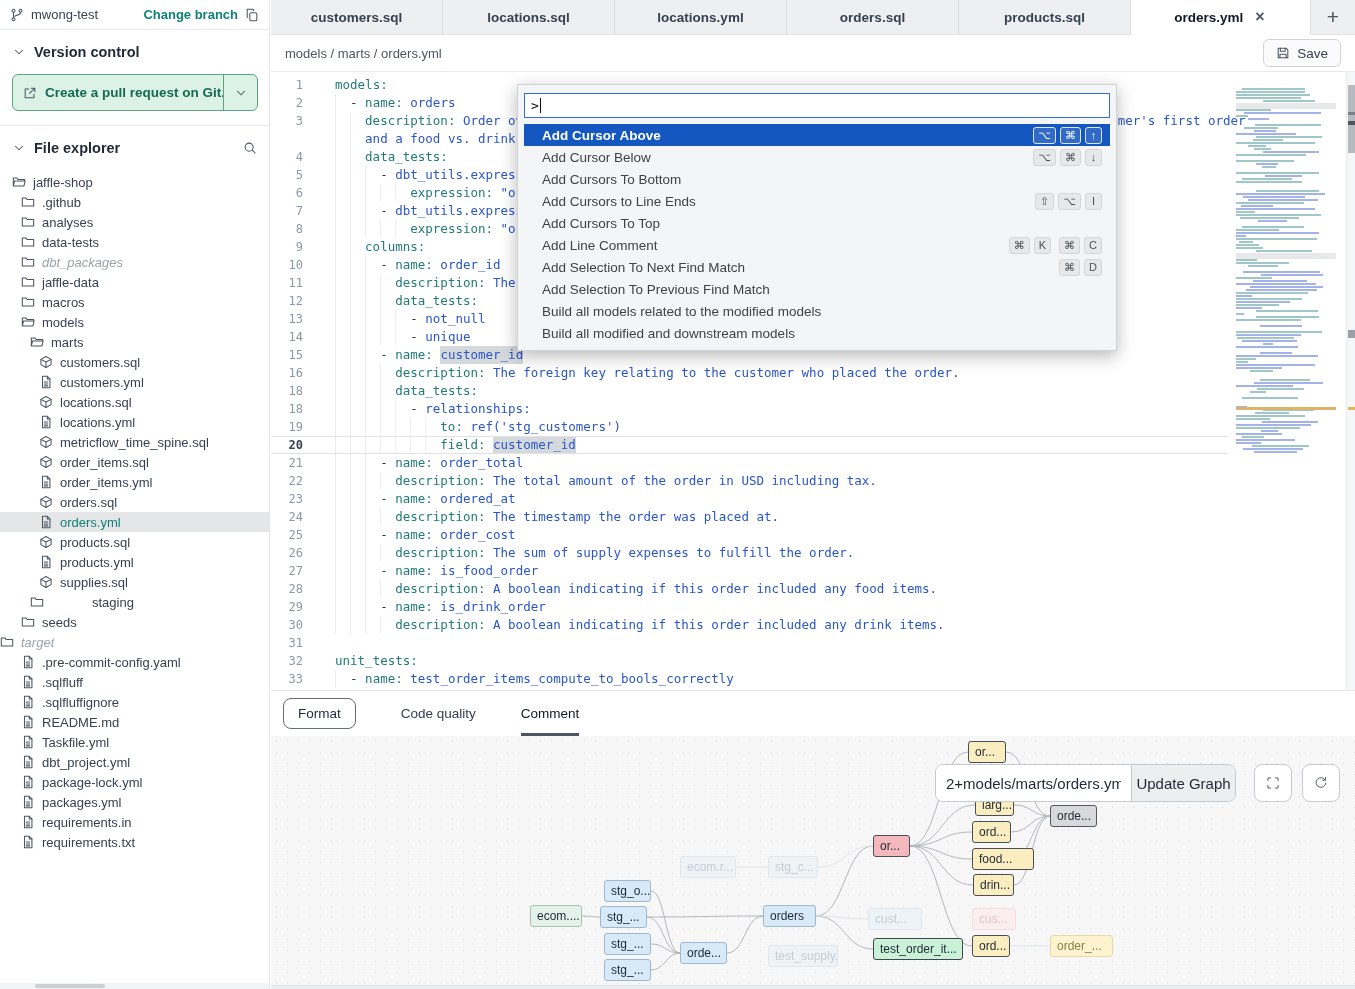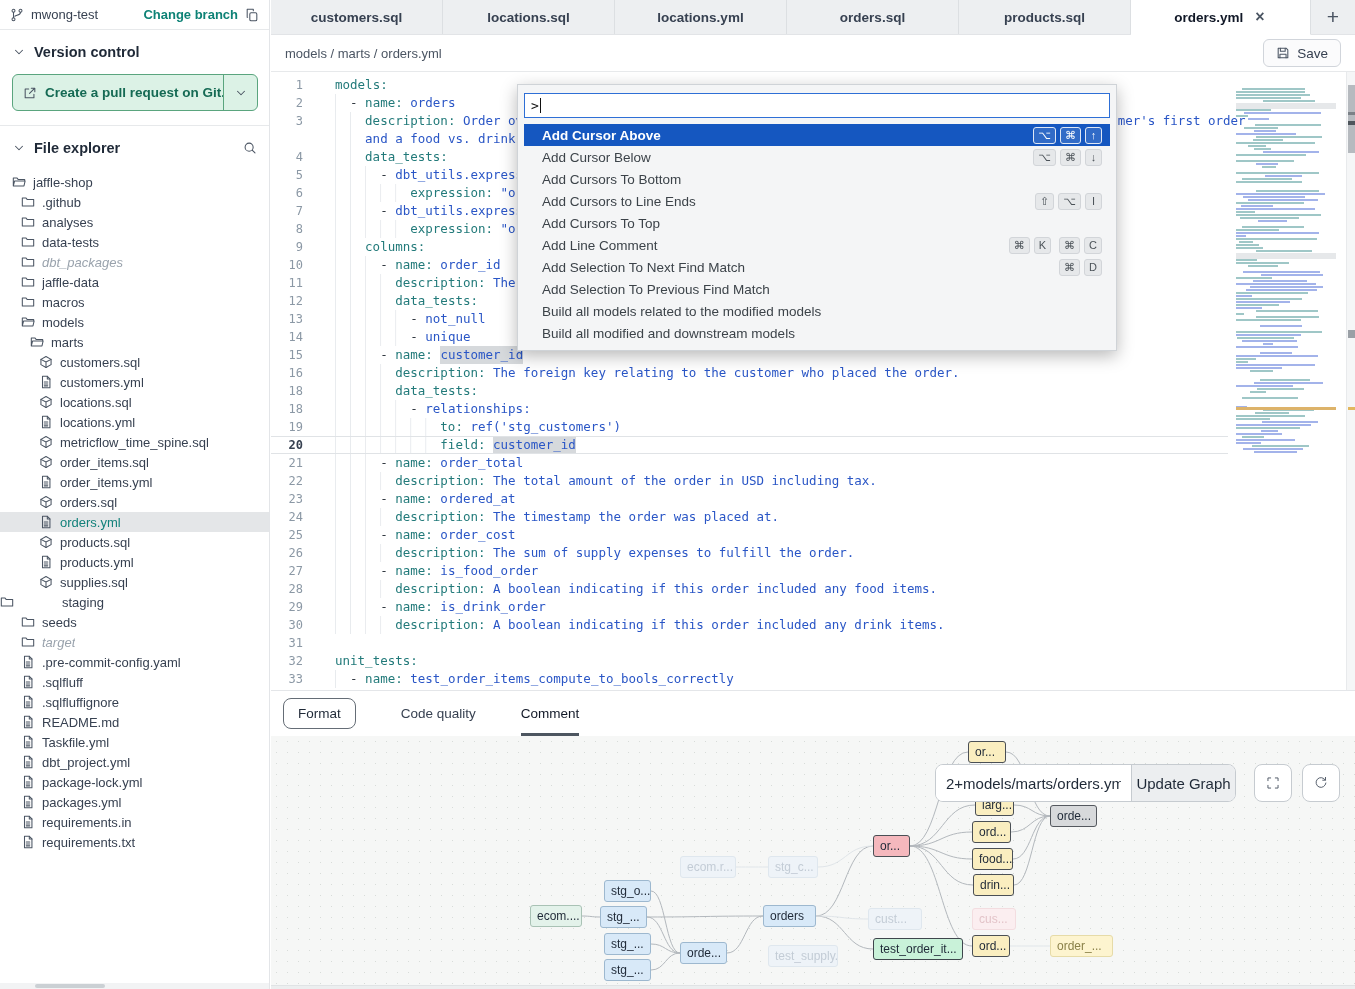--- a/index.html
+++ b/index.html
@@ -343,37 +343,37 @@
       </div>
       <div class="tree-row" style="padding-left: 39px;">
         <span class="icn">
           <svg viewBox="0 0 16 16">
             <path fill="none" stroke="#4b5563" stroke-width="1.2" stroke-linecap="round" stroke-linejoin="round" d="M8 1.8 13.8 5v6L8 14.2 2.2 11V5z"></path>
             <path fill="none" stroke="#4b5563" stroke-width="1.2" stroke-linecap="round" stroke-linejoin="round" d="M2.2 5 8 8l5.8-3M8 8v6.2"></path>
           </svg>
         </span>
         <span class="lbl">supplies.sql</span>
       </div>
-      <div class="tree-row" style=" gap: 48px;">
+      <div class="tree-row" style="padding-left: 30px; gap: 48px;">
         <span class="icn">
           <svg viewBox="0 0 16 16">
             <path fill="none" stroke="#4b5563" stroke-width="1.2" stroke-linecap="round" stroke-linejoin="round" d="M1.5 3.5h4.3l1.4 1.7h7.3v7.3H1.5z"></path>
           </svg>
         </span>
         <span class="lbl">staging</span>
       </div>
       <div class="tree-row" style="padding-left: 21px;">
         <span class="icn">
           <svg viewBox="0 0 16 16">
             <path fill="none" stroke="#4b5563" stroke-width="1.2" stroke-linecap="round" stroke-linejoin="round" d="M1.5 3.5h4.3l1.4 1.7h7.3v7.3H1.5z"></path>
           </svg>
         </span>
         <span class="lbl">seeds</span>
       </div>
-      <div class="tree-row muted" style="padding-left: 21px;">
+      <div class="tree-row muted" style="">
         <span class="icn">
           <svg viewBox="0 0 16 16">
             <path fill="none" stroke="#4b5563" stroke-width="1.2" stroke-linecap="round" stroke-linejoin="round" d="M1.5 3.5h4.3l1.4 1.7h7.3v7.3H1.5z"></path>
           </svg>
         </span>
         <span class="lbl">target</span>
       </div>
       <div class="tree-row" style="padding-left: 21px;">
         <span class="icn">
           <svg viewBox="0 0 16 16">
@@ -791,21 +791,21 @@
           <div class="lnode model" style="left: 409px; top: 206px; width: 47px;">orde...</div>
           <div class="lnode model" style="left: 492px; top: 169px; width: 53px;">orders</div>
           <div class="lnode ghost" style="left: 409px; top: 120px; width: 56px;">ecom.r...</div>
           <div class="lnode ghost" style="left: 497px; top: 120px; width: 50px;">stg_c...</div>
           <div class="lnode ghost" style="left: 597px; top: 172px; width: 54px;">cust...</div>
           <div class="lnode ghost" style="left: 497px; top: 209px; width: 70px;">test_supply...</div>
           <div class="lnode pink" style="left: 602px; top: 99px; width: 37px;">or...</div>
           <div class="lnode yellow" style="left: 697px; top: 5px; width: 38px;">or...</div>
           <div class="lnode yellow" style="left: 704px; top: 58px; width: 39px;">larg...</div>
           <div class="lnode yellow" style="left: 701px; top: 85px; width: 39px;">ord...</div>
-          <div class="lnode yellow" style="left: 701px; top: 112px; width: 41px;">food...</div>
+          <div class="lnode yellow" style="left: 701px; top: 112px; width: 62px;">food...</div>
           <div class="lnode yellow" style="left: 702px; top: 138px; width: 41px;">drin...</div>
           <div class="lnode ghostpink" style="left: 701px; top: 172px; width: 44px;">cus...</div>
           <div class="lnode yellow" style="left: 701px; top: 199px; width: 38px;">ord...</div>
           <div class="lnode paleyellow" style="left: 779px; top: 199px; width: 63px; text-align: right;">order_...</div>
           <div class="lnode gray" style="left: 779px; top: 69px; width: 47px;">orde...</div>
           <div class="lnode green" style="left: 602px; top: 202px; width: 90px;">test_order_it...</div>
         </div>
       <div id="graph-controls">
         <div id="graph-search-group">
           <input id="graph-search" value="2+models/marts/orders.yml+" style="">

